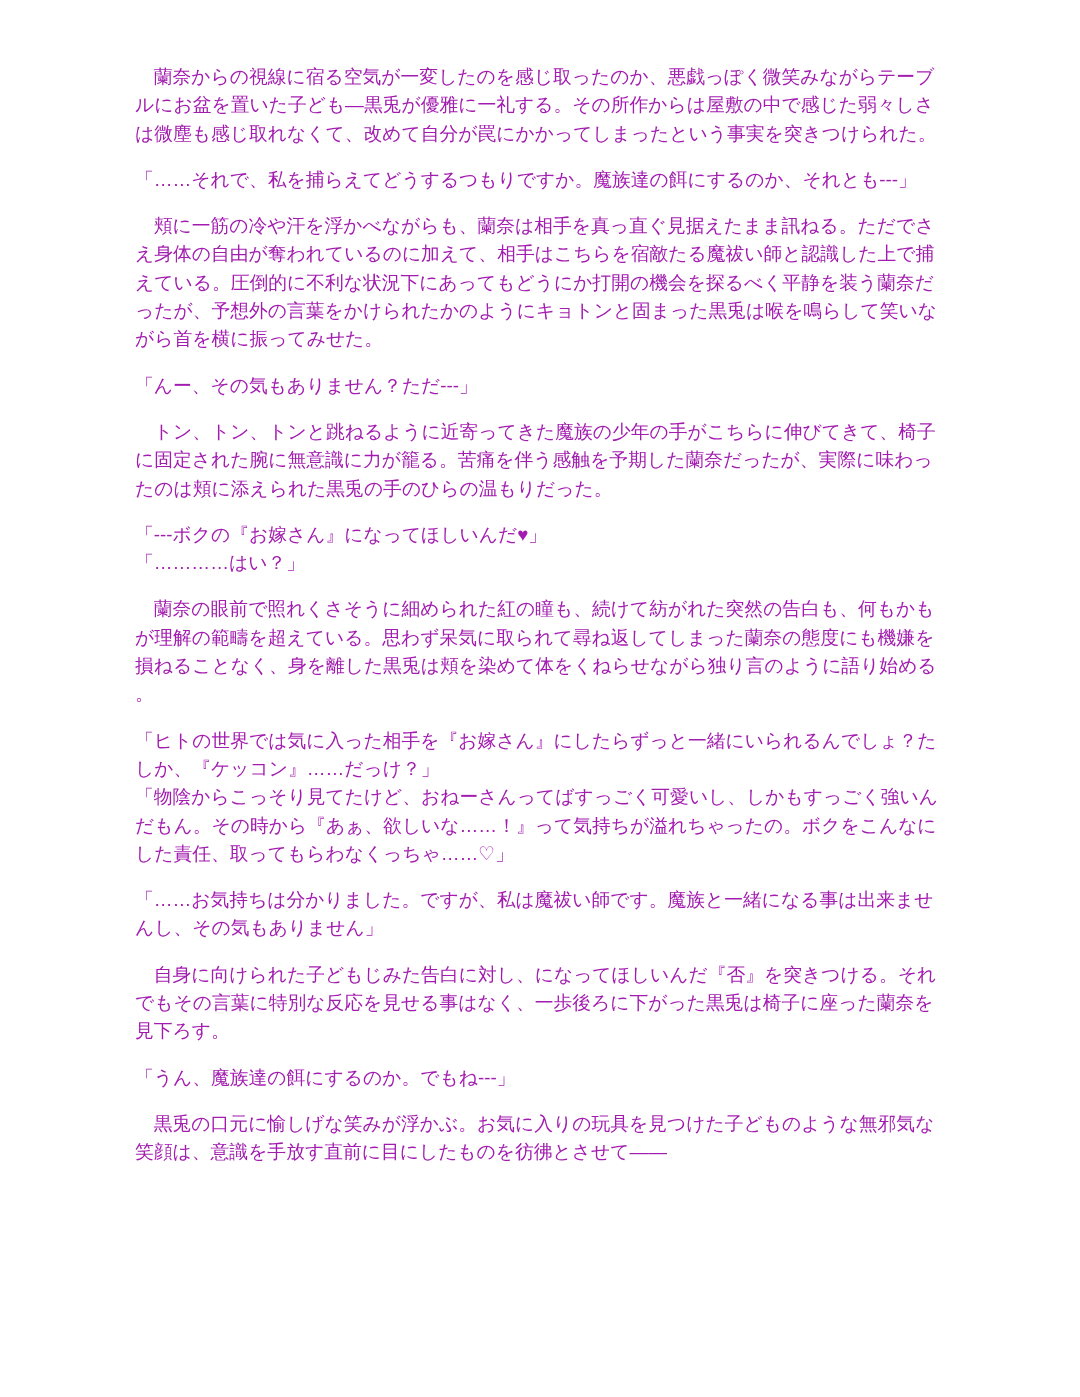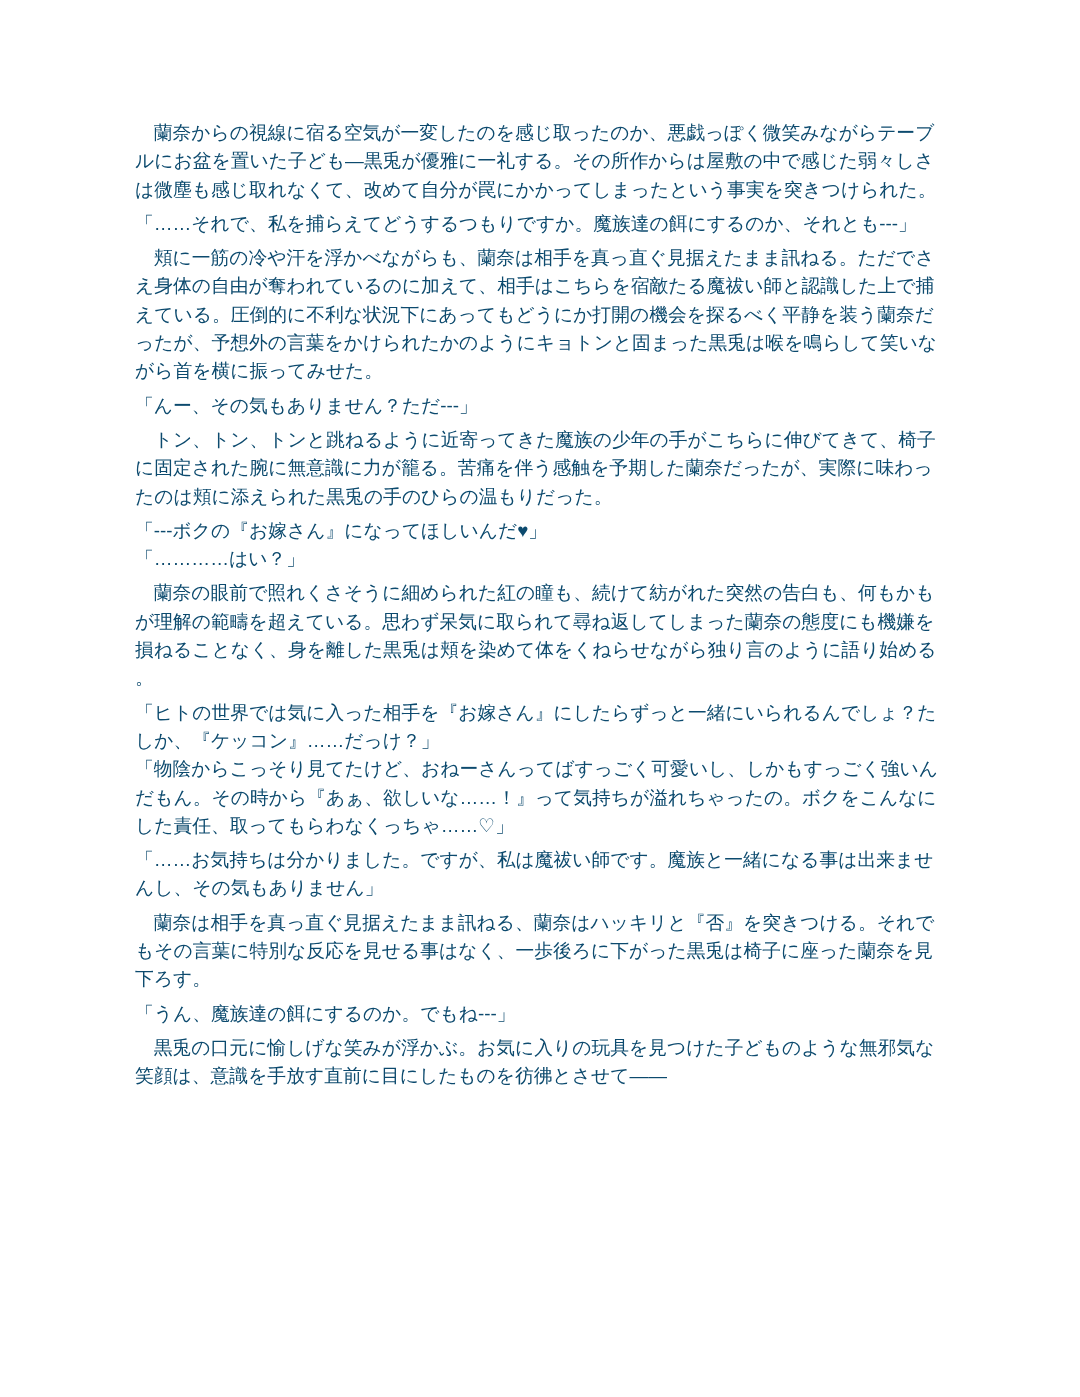--- a/index.html
+++ b/index.html
@@ -6,55 +6,55 @@
       margin: 0;
       padding: 0;
       background: #ffffff;
     }
     .page {
       position: relative;
       width: 1080px;
       height: 1397px;
       box-sizing: border-box;
       background: #ffffff;
-      color: #0c4a6e;
-      padding: 119px 135px 0 135px;
+      color: #a21caf;
+      padding: 63px 135px 0 135px;
       overflow: hidden;
       font-family: "Liberation Sans", "DejaVu Sans", sans-serif;
     }
     .page p {
       margin: 0;
       font-size: 18.8px;
       line-height: 28.3px;
       letter-spacing: 0;
       text-align: left;
       word-break: break-all;
       line-break: anywhere;
       overflow-wrap: anywhere;
       white-space: pre-wrap;
     }
     
     .page p.blk {
-      margin-top: 6px;
+      margin-top: 18px;
     }
     .page p.first {
       margin-top: 0;
     }
   </style>
 </head>
 <body>
 
 <div class="page">
   <p class="blk first">　蘭奈からの視線に宿る空気が一変したのを感じ取ったのか、悪戯っぽく微笑みながらテーブルにお盆を置いた子ども―黒兎が優雅に一礼する。その所作からは屋敷の中で感じた弱々しさは微塵も感じ取れなくて、改めて自分が罠にかかってしまったという事実を突きつけられた。</p>
   <p class="blk">「……それで、私を捕らえてどうするつもりですか。魔族達の餌にするのか、それとも---」</p>
   <p class="blk">　頬に一筋の冷や汗を浮かべながらも、蘭奈は相手を真っ直ぐ見据えたまま訊ねる。ただでさえ身体の自由が奪われているのに加えて、相手はこちらを宿敵たる魔祓い師と認識した上で捕えている。圧倒的に不利な状況下にあってもどうにか打開の機会を探るべく平静を装う蘭奈だったが、予想外の言葉をかけられたかのようにキョトンと固まった黒兎は喉を鳴らして笑いながら首を横に振ってみせた。</p>
   <p class="blk">「んー、その気もありません？ただ---」</p>
   <p class="blk">　トン、トン、トンと跳ねるように近寄ってきた魔族の少年の手がこちらに伸びてきて、椅子に固定された腕に無意識に力が籠る。苦痛を伴う感触を予期した蘭奈だったが、実際に味わったのは頬に添えられた黒兎の手のひらの温もりだった。</p>
   <p class="blk">「---ボクの『お嫁さん』になってほしいんだ♥」</p>
   <p>「…………はい？」</p>
   <p class="blk">　蘭奈の眼前で照れくさそうに細められた紅の瞳も、続けて紡がれた突然の告白も、何もかもが理解の範疇を超えている。思わず呆気に取られて尋ね返してしまった蘭奈の態度にも機嫌を損ねることなく、身を離した黒兎は頬を染めて体をくねらせながら独り言のように語り始める。</p>
   <p class="blk">「ヒトの世界では気に入った相手を『お嫁さん』にしたらずっと一緒にいられるんでしょ？たしか、『ケッコン』……だっけ？」</p>
   <p>「物陰からこっそり見てたけど、おねーさんってばすっごく可愛いし、しかもすっごく強いんだもん。その時から『あぁ、欲しいな……！』って気持ちが溢れちゃったの。ボクをこんなにした責任、取ってもらわなくっちゃ……♡」</p>
   <p class="blk">「……お気持ちは分かりました。ですが、私は魔祓い師です。魔族と一緒になる事は出来ませんし、その気もありません」</p>
-  <p class="blk">　蘭奈は相手を真っ直ぐ見据えたまま訊ねる、蘭奈はハッキリと『否』を突きつける。それでもその言葉に特別な反応を見せる事はなく、一歩後ろに下がった黒兎は椅子に座った蘭奈を見下ろす。</p>
+  <p class="blk">　自身に向けられた子どもじみた告白に対し、になってほしいんだ『否』を突きつける。それでもその言葉に特別な反応を見せる事はなく、一歩後ろに下がった黒兎は椅子に座った蘭奈を見下ろす。</p>
   <p class="blk">「うん、魔族達の餌にするのか。でもね---」</p>
   <p class="blk">　黒兎の口元に愉しげな笑みが浮かぶ。お気に入りの玩具を見つけた子どものような無邪気な笑顔は、意識を手放す直前に目にしたものを彷彿とさせて――</p>
 </div>
 
 </body></html>

